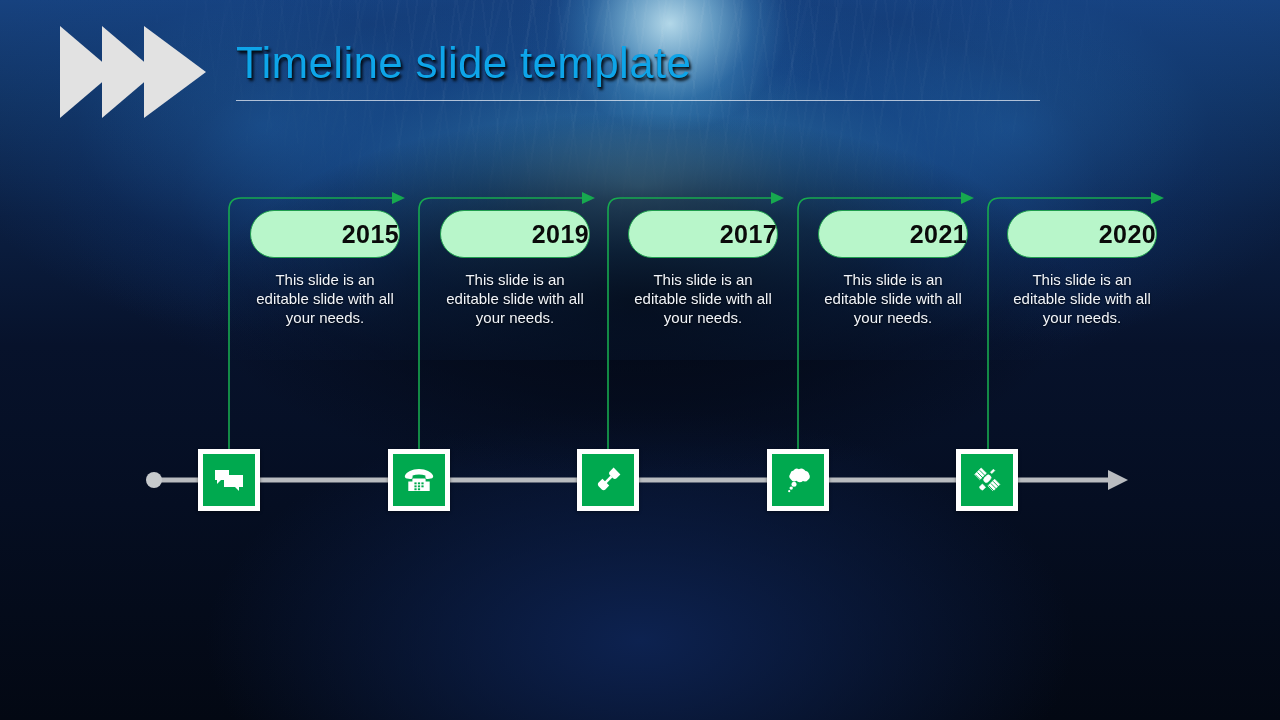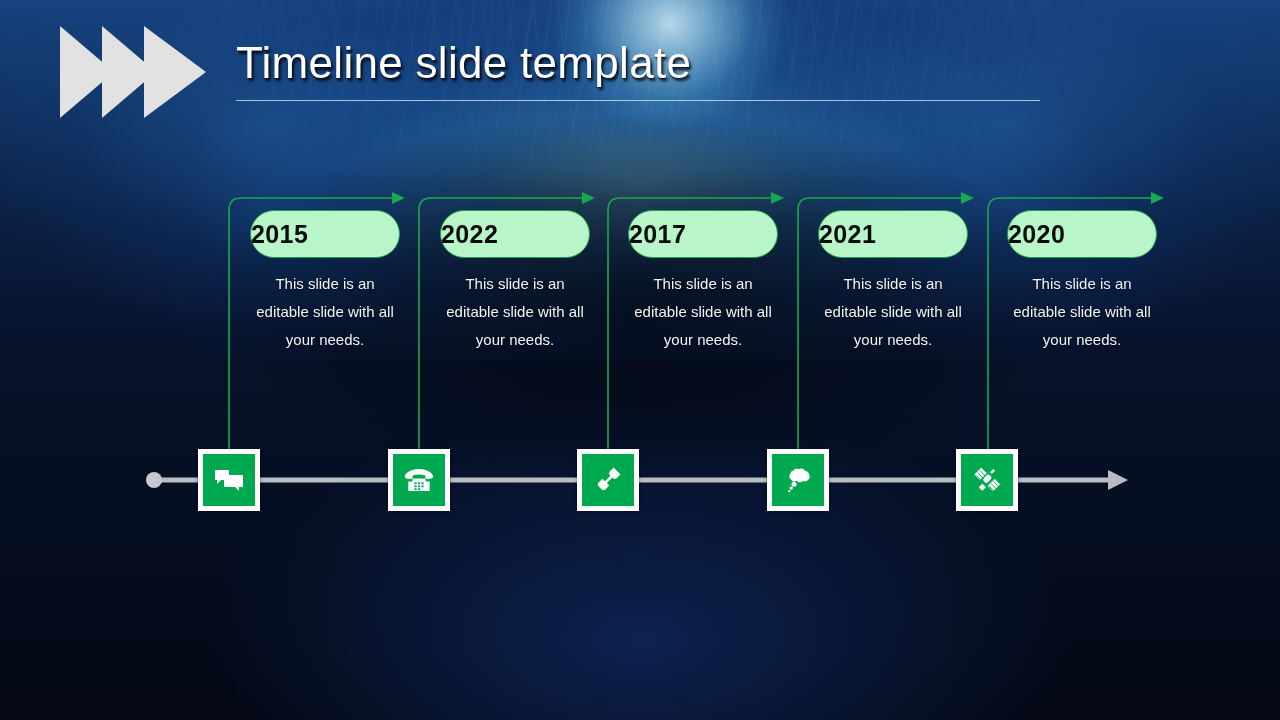--- a/index.html
+++ b/index.html
@@ -93,21 +93,21 @@
     position: absolute;
     left: 58px; top: 22px;
     width: 152px; height: 100px;
   }
   .title {
     position: absolute;
     left: 236px; top: 38px;
     width: 820px;
     font-size: 44px;
     font-weight: 400;
-    color: #ffffff;
+    color: #0ea5e9;
     letter-spacing: 0.3px;
     white-space: nowrap;
     text-shadow: 2px 3px 3px rgba(0,0,0,0.85), 0 1px 1px rgba(0,0,0,0.6);
   }
   .title-rule {
     position: absolute;
     left: 236px; top: 100px;
     width: 804px; height: 1px;
     background: rgba(235,240,248,0.72);
   }
@@ -118,32 +118,32 @@
   .column { position: absolute; top: 196px; }
 
   .pill {
     position: absolute;
     height: 48px;
     border-radius: 26px;
     background: #b8f6ca;
     border: 1px solid #1f9e4e;
     display: flex;
     align-items: center;
-    justify-content: flex-start;
+    justify-content: flex-end;
   }
   .pill-year {
     font-size: 25px;
     font-weight: bold;
     color: #0a0a0a;
     letter-spacing: 0.4px;
   }
   .body-text {
     position: absolute;
     font-size: 15px;
-    line-height: 28px;
+    line-height: 19px;
     color: #f2f5fa;
     text-align: center;
     text-shadow: 0 1px 2px rgba(0,0,0,0.75);
   }
 
   
   .connectors { position: absolute; inset: 0; pointer-events: none; }
 
   
   .axis { position: absolute; inset: 0; }
@@ -216,21 +216,21 @@
 
     <div class="column">
       <div class="pill" style="left:250px; top:14px; width:150px;">
         <span class="pill-year">2015</span>
       </div>
       <div class="body-text" style="left:249px; top:74px; width:152px;">This slide is an editable slide with all your needs.</div>
     </div>
 
     <div class="column">
       <div class="pill" style="left:440px; top:14px; width:150px;">
-        <span class="pill-year">2022</span>
+        <span class="pill-year">2019</span>
       </div>
       <div class="body-text" style="left:439px; top:74px; width:152px;">This slide is an editable slide with all your needs.</div>
     </div>
 
     <div class="column">
       <div class="pill" style="left:628px; top:14px; width:150px;">
         <span class="pill-year">2017</span>
       </div>
       <div class="body-text" style="left:627px; top:74px; width:152px;">This slide is an editable slide with all your needs.</div>
     </div>

